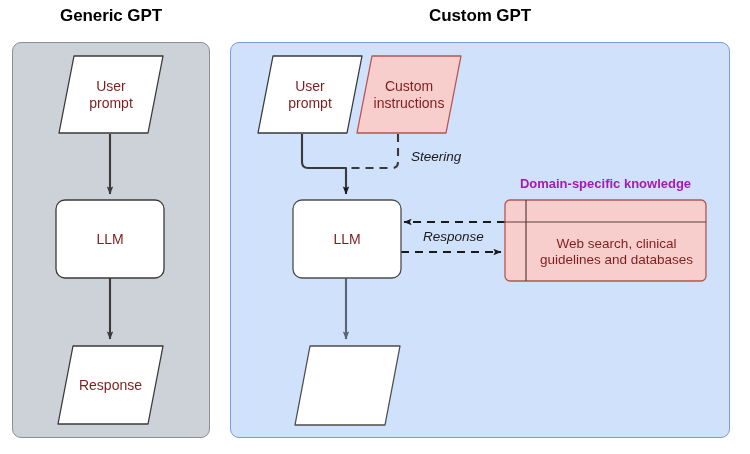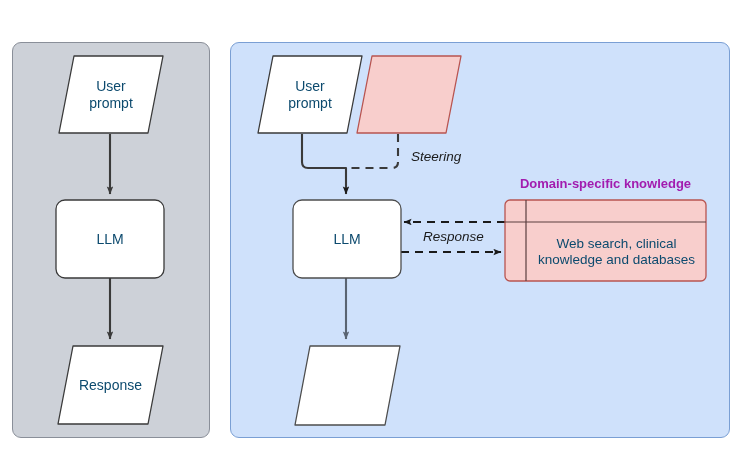--- a/index.html
+++ b/index.html
@@ -57,21 +57,21 @@
   }
 
   .node-label {
     position: absolute;
     display: flex;
     flex-direction: column;
     align-items: center;
     justify-content: center;
     text-align: center;
     font-size: 14px;
-    color: #0c4a6e;
+    color: #7f1d1d;
     line-height: 1.18;
     white-space: pre-line;
     pointer-events: none;
   }
   .edge-label {
     position: absolute;
     font-style: italic;
     font-size: 13.5px;
     color: #1a1a1a;
     white-space: nowrap;
@@ -83,20 +83,22 @@
     color: #a21caf;
     text-align: center;
     white-space: nowrap;
   }
 </style>
 </head>
 <body>
 
 <div id="stage">
 
+  <div class="panel-title" id="title-generic">Generic GPT</div>
+  <div class="panel-title" id="title-custom">Custom GPT</div>
 
   <div class="panel" id="panel-generic"></div>
   <div class="panel" id="panel-custom"></div>
 
   <svg class="draw" viewBox="0 0 750 454">
     <defs>
       <marker id="arrowDark" markerWidth="9" markerHeight="9" refX="7.6" refY="3.2" orient="auto" markerUnits="userSpaceOnUse">
         <path d="M0,0 L8,3.2 L0,6.4 L1.6,3.2 z" fill="#3a3a3a"></path>
       </marker>
       <marker id="arrowSlate" markerWidth="9" markerHeight="9" refX="7.6" refY="3.2" orient="auto" markerUnits="userSpaceOnUse">
@@ -142,22 +144,24 @@
     </g>
   </svg>
 
   <div class="node-label" style="left:59px; top:56px; width:104px; height:78px;">User
 prompt</div>
   <div class="node-label" style="left:56px; top:200px; width:108px; height:78px;">LLM</div>
   <div class="node-label" style="left:58px; top:346px; width:105px; height:78px;">Response</div>
 
   <div class="node-label" style="left:258px; top:56px; width:104px; height:78px;">User
 prompt</div>
+  <div class="node-label" style="left:357px; top:56px; width:104px; height:78px;">Custom
+instructions</div>
   <div class="node-label" style="left:293px; top:200px; width:108px; height:78px;">LLM</div>
 
   <div class="box-title" style="left:505px; top:176px; width:201px;">Domain-specific knowledge</div>
   <div class="node-label" style="left:527px; top:222px; width:179px; height:59px; font-size:13.5px;">Web search, clinical
-knowledge and databases</div>
+guidelines and databases</div>
 
   <div class="edge-label" style="left:411px; top:149px;font-style:italic;">Steering</div>
   <div class="edge-label" style="left:423px; top:229px;">Response</div>
 
 </div>
 
 </body></html>

